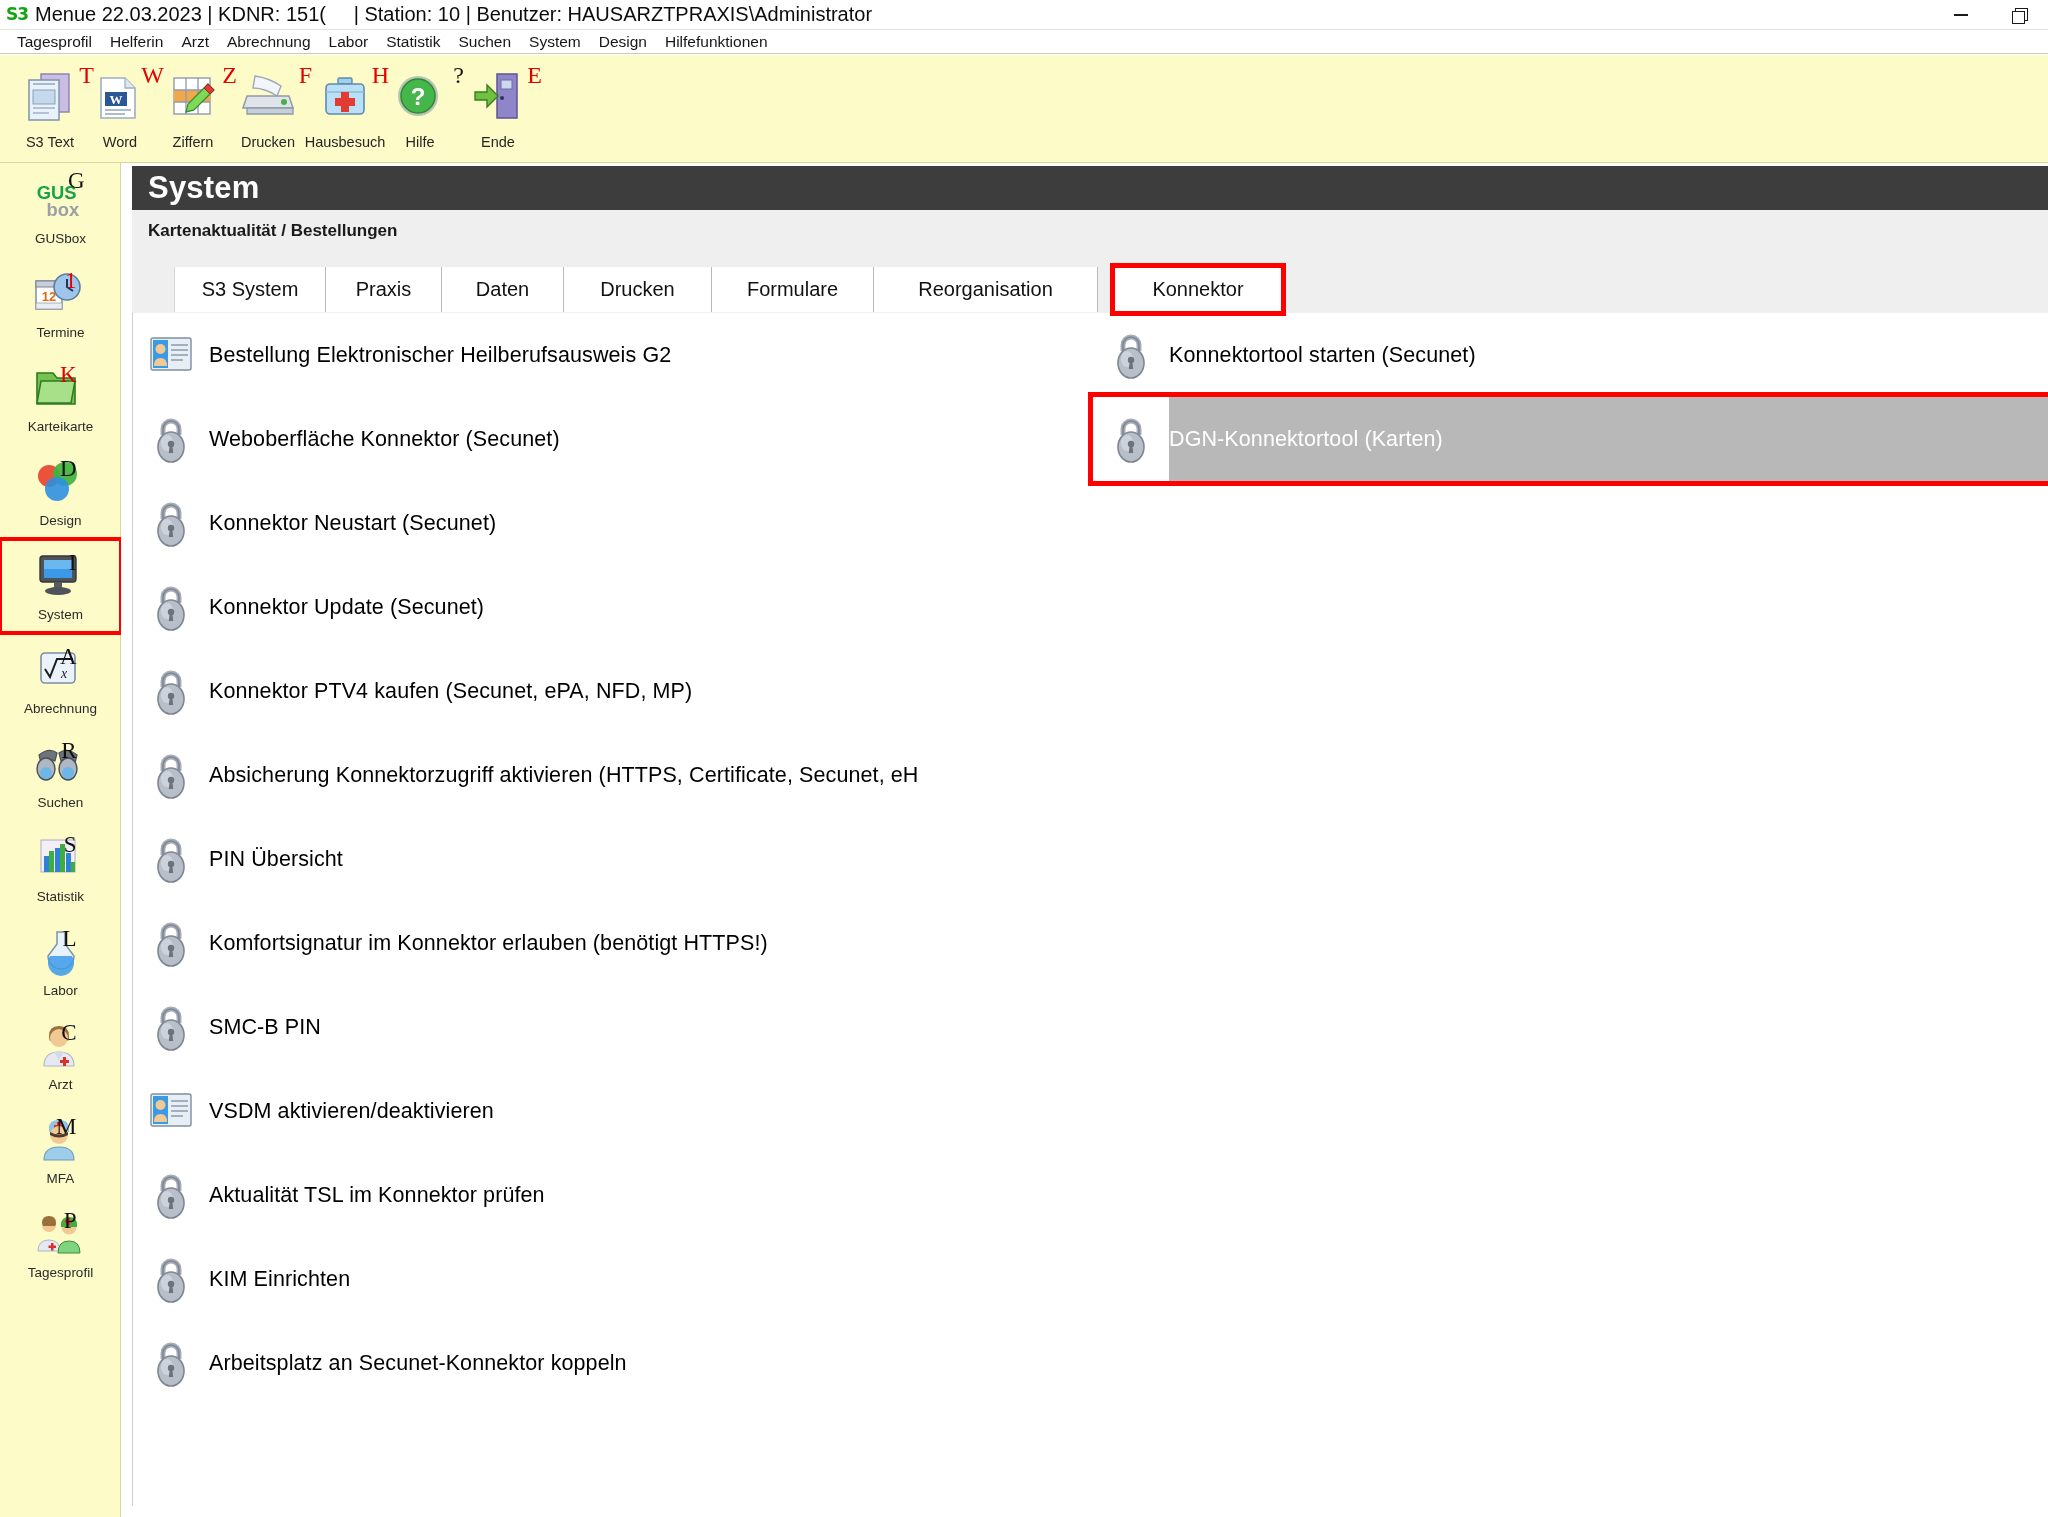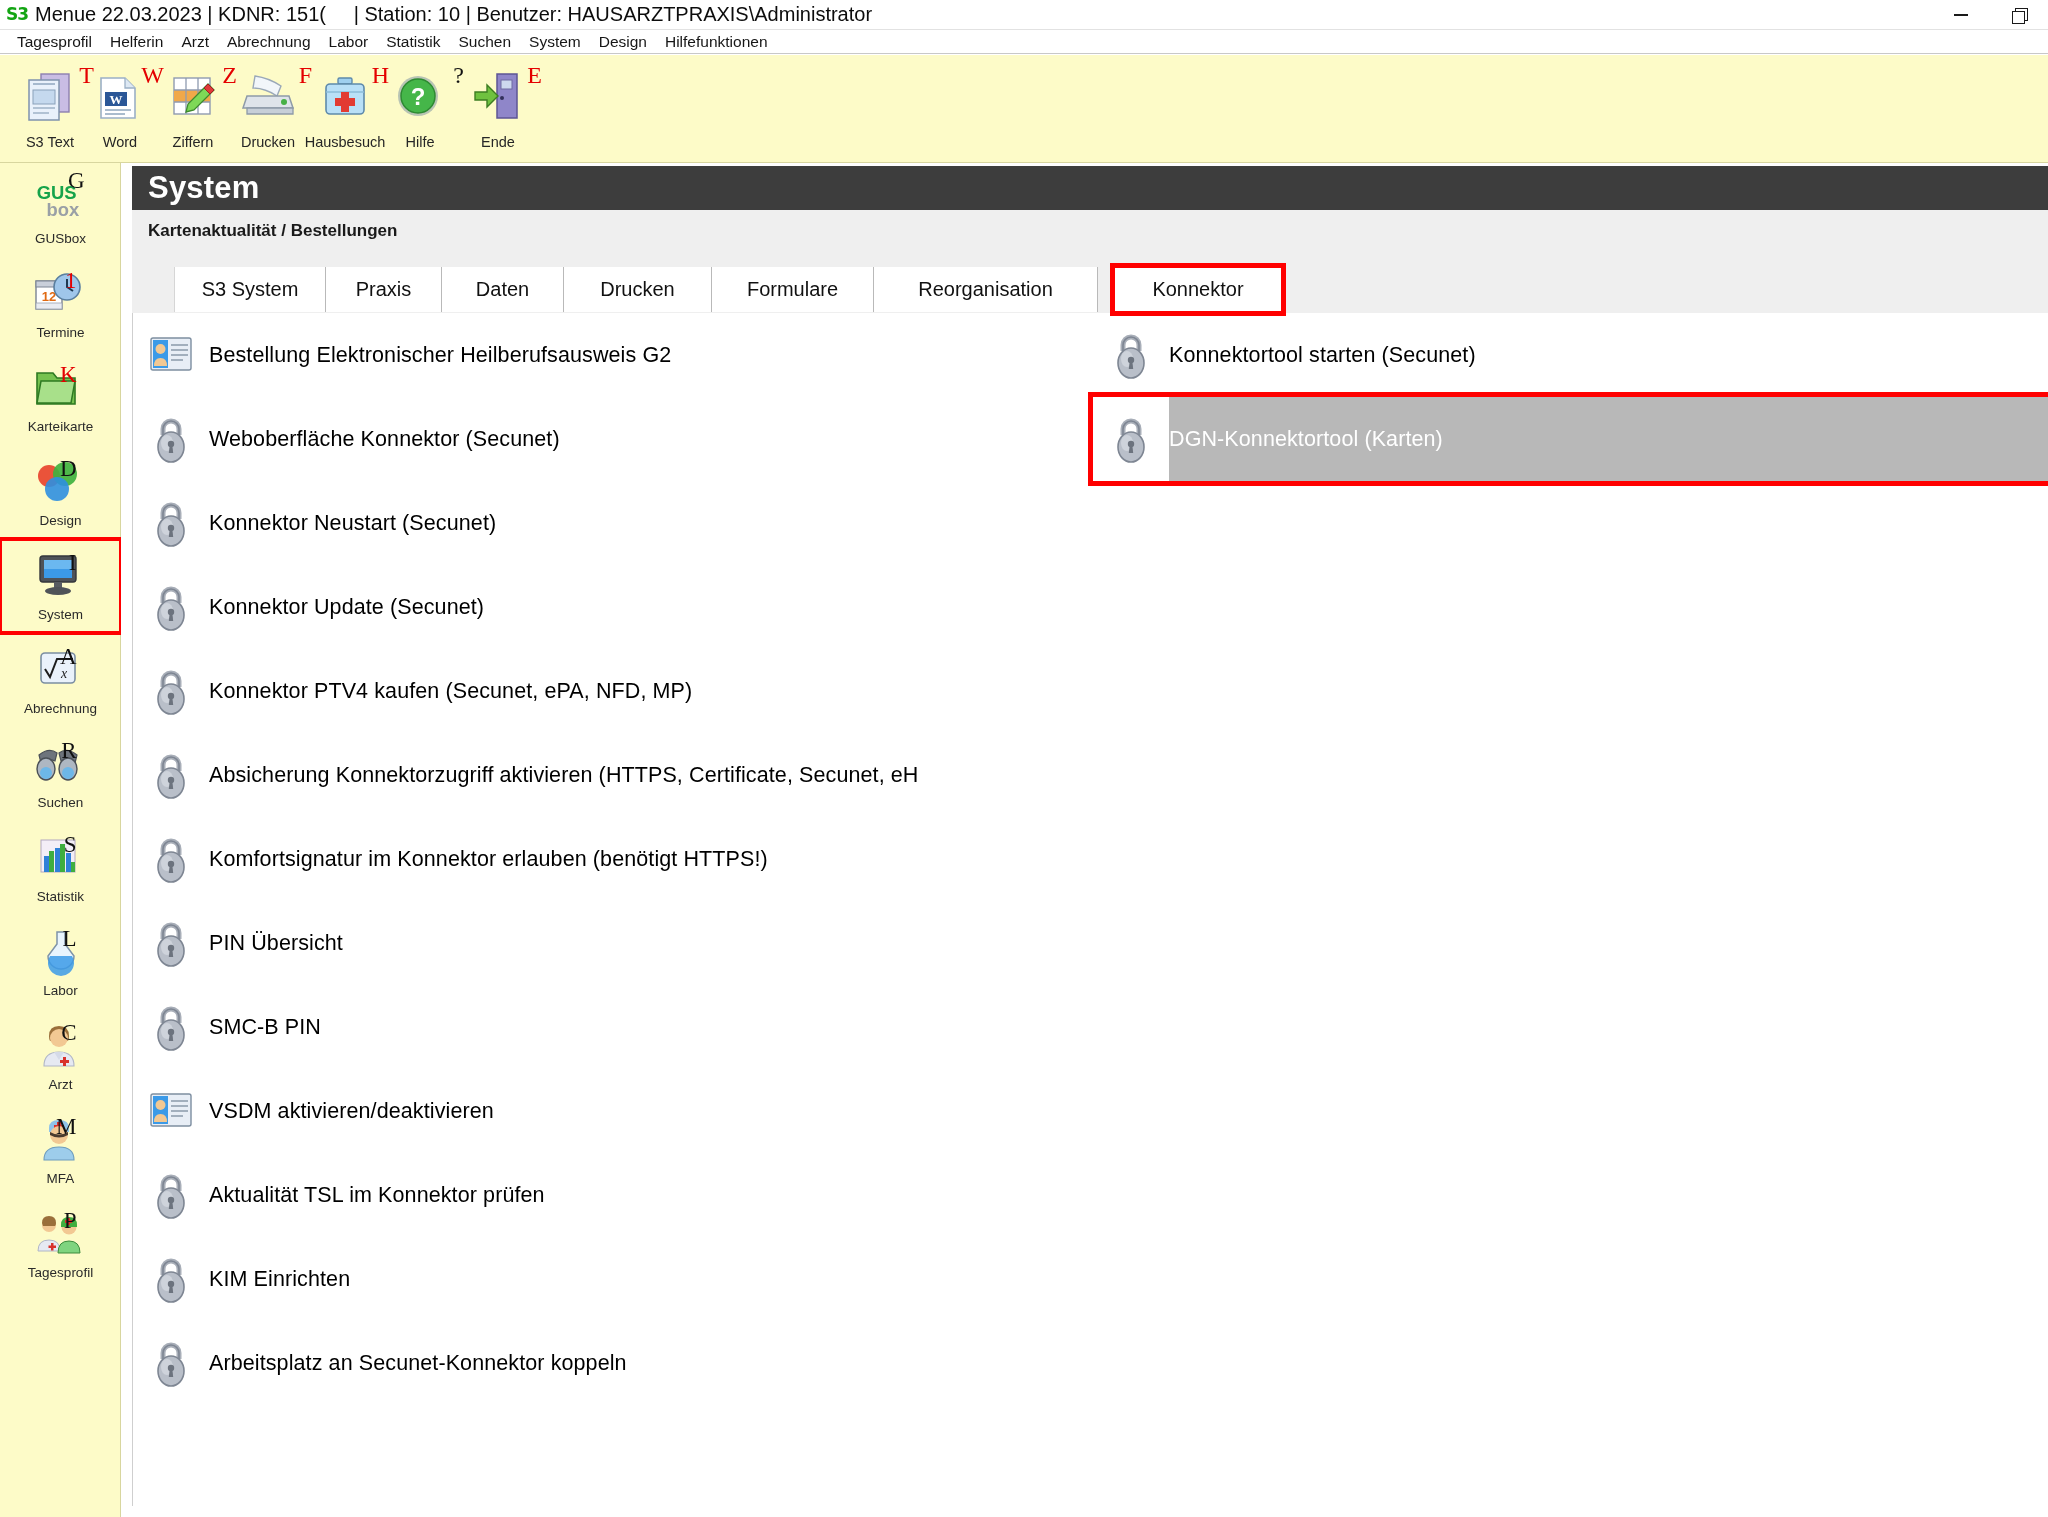--- a/index.html
+++ b/index.html
@@ -586,35 +586,35 @@
         <div class="row-iconwrap">
           <svg class="ic" width="40" height="48" viewBox="0 0 40 48">
             <path d="M12 20 v-6 a8 8 0 0 1 16 0 v6" fill="none" stroke="#a8aeb8" stroke-width="5"></path>
             <path d="M12 20 v-6 a8 8 0 0 1 16 0 v6" fill="none" stroke="#7e8693" stroke-width="1.6"></path>
             <ellipse cx="20" cy="32" rx="13" ry="15" fill="#b9bfc9" stroke="#7e8693" stroke-width="1.6"></ellipse>
             <ellipse cx="16" cy="28" rx="6" ry="8" fill="#d7dce3" opacity="0.7"></ellipse>
             <circle cx="20" cy="29" r="3.2" fill="#6c737e"></circle>
             <path d="M18.6 31 h2.8 l0.8 7 h-4.4z" fill="#6c737e"></path>
           </svg>
         </div>
+        <div class="row-label">PIN Übersicht</div>
+      </div>
+
+      <div class="list-row">
+        <div class="row-iconwrap">
+          <svg class="ic" width="40" height="48" viewBox="0 0 40 48">
+            <path d="M12 20 v-6 a8 8 0 0 1 16 0 v6" fill="none" stroke="#a8aeb8" stroke-width="5"></path>
+            <path d="M12 20 v-6 a8 8 0 0 1 16 0 v6" fill="none" stroke="#7e8693" stroke-width="1.6"></path>
+            <ellipse cx="20" cy="32" rx="13" ry="15" fill="#b9bfc9" stroke="#7e8693" stroke-width="1.6"></ellipse>
+            <ellipse cx="16" cy="28" rx="6" ry="8" fill="#d7dce3" opacity="0.7"></ellipse>
+            <circle cx="20" cy="29" r="3.2" fill="#6c737e"></circle>
+            <path d="M18.6 31 h2.8 l0.8 7 h-4.4z" fill="#6c737e"></path>
+          </svg>
+        </div>
         <div class="row-label">Komfortsignatur im Konnektor erlauben (benötigt HTTPS!)</div>
-      </div>
-
-      <div class="list-row">
-        <div class="row-iconwrap">
-          <svg class="ic" width="40" height="48" viewBox="0 0 40 48">
-            <path d="M12 20 v-6 a8 8 0 0 1 16 0 v6" fill="none" stroke="#a8aeb8" stroke-width="5"></path>
-            <path d="M12 20 v-6 a8 8 0 0 1 16 0 v6" fill="none" stroke="#7e8693" stroke-width="1.6"></path>
-            <ellipse cx="20" cy="32" rx="13" ry="15" fill="#b9bfc9" stroke="#7e8693" stroke-width="1.6"></ellipse>
-            <ellipse cx="16" cy="28" rx="6" ry="8" fill="#d7dce3" opacity="0.7"></ellipse>
-            <circle cx="20" cy="29" r="3.2" fill="#6c737e"></circle>
-            <path d="M18.6 31 h2.8 l0.8 7 h-4.4z" fill="#6c737e"></path>
-          </svg>
-        </div>
-        <div class="row-label">PIN Übersicht</div>
       </div>
 
       <div class="list-row">
         <div class="row-iconwrap">
           <svg class="ic" width="40" height="48" viewBox="0 0 40 48">
             <path d="M12 20 v-6 a8 8 0 0 1 16 0 v6" fill="none" stroke="#a8aeb8" stroke-width="5"></path>
             <path d="M12 20 v-6 a8 8 0 0 1 16 0 v6" fill="none" stroke="#7e8693" stroke-width="1.6"></path>
             <ellipse cx="20" cy="32" rx="13" ry="15" fill="#b9bfc9" stroke="#7e8693" stroke-width="1.6"></ellipse>
             <ellipse cx="16" cy="28" rx="6" ry="8" fill="#d7dce3" opacity="0.7"></ellipse>
             <circle cx="20" cy="29" r="3.2" fill="#6c737e"></circle>

